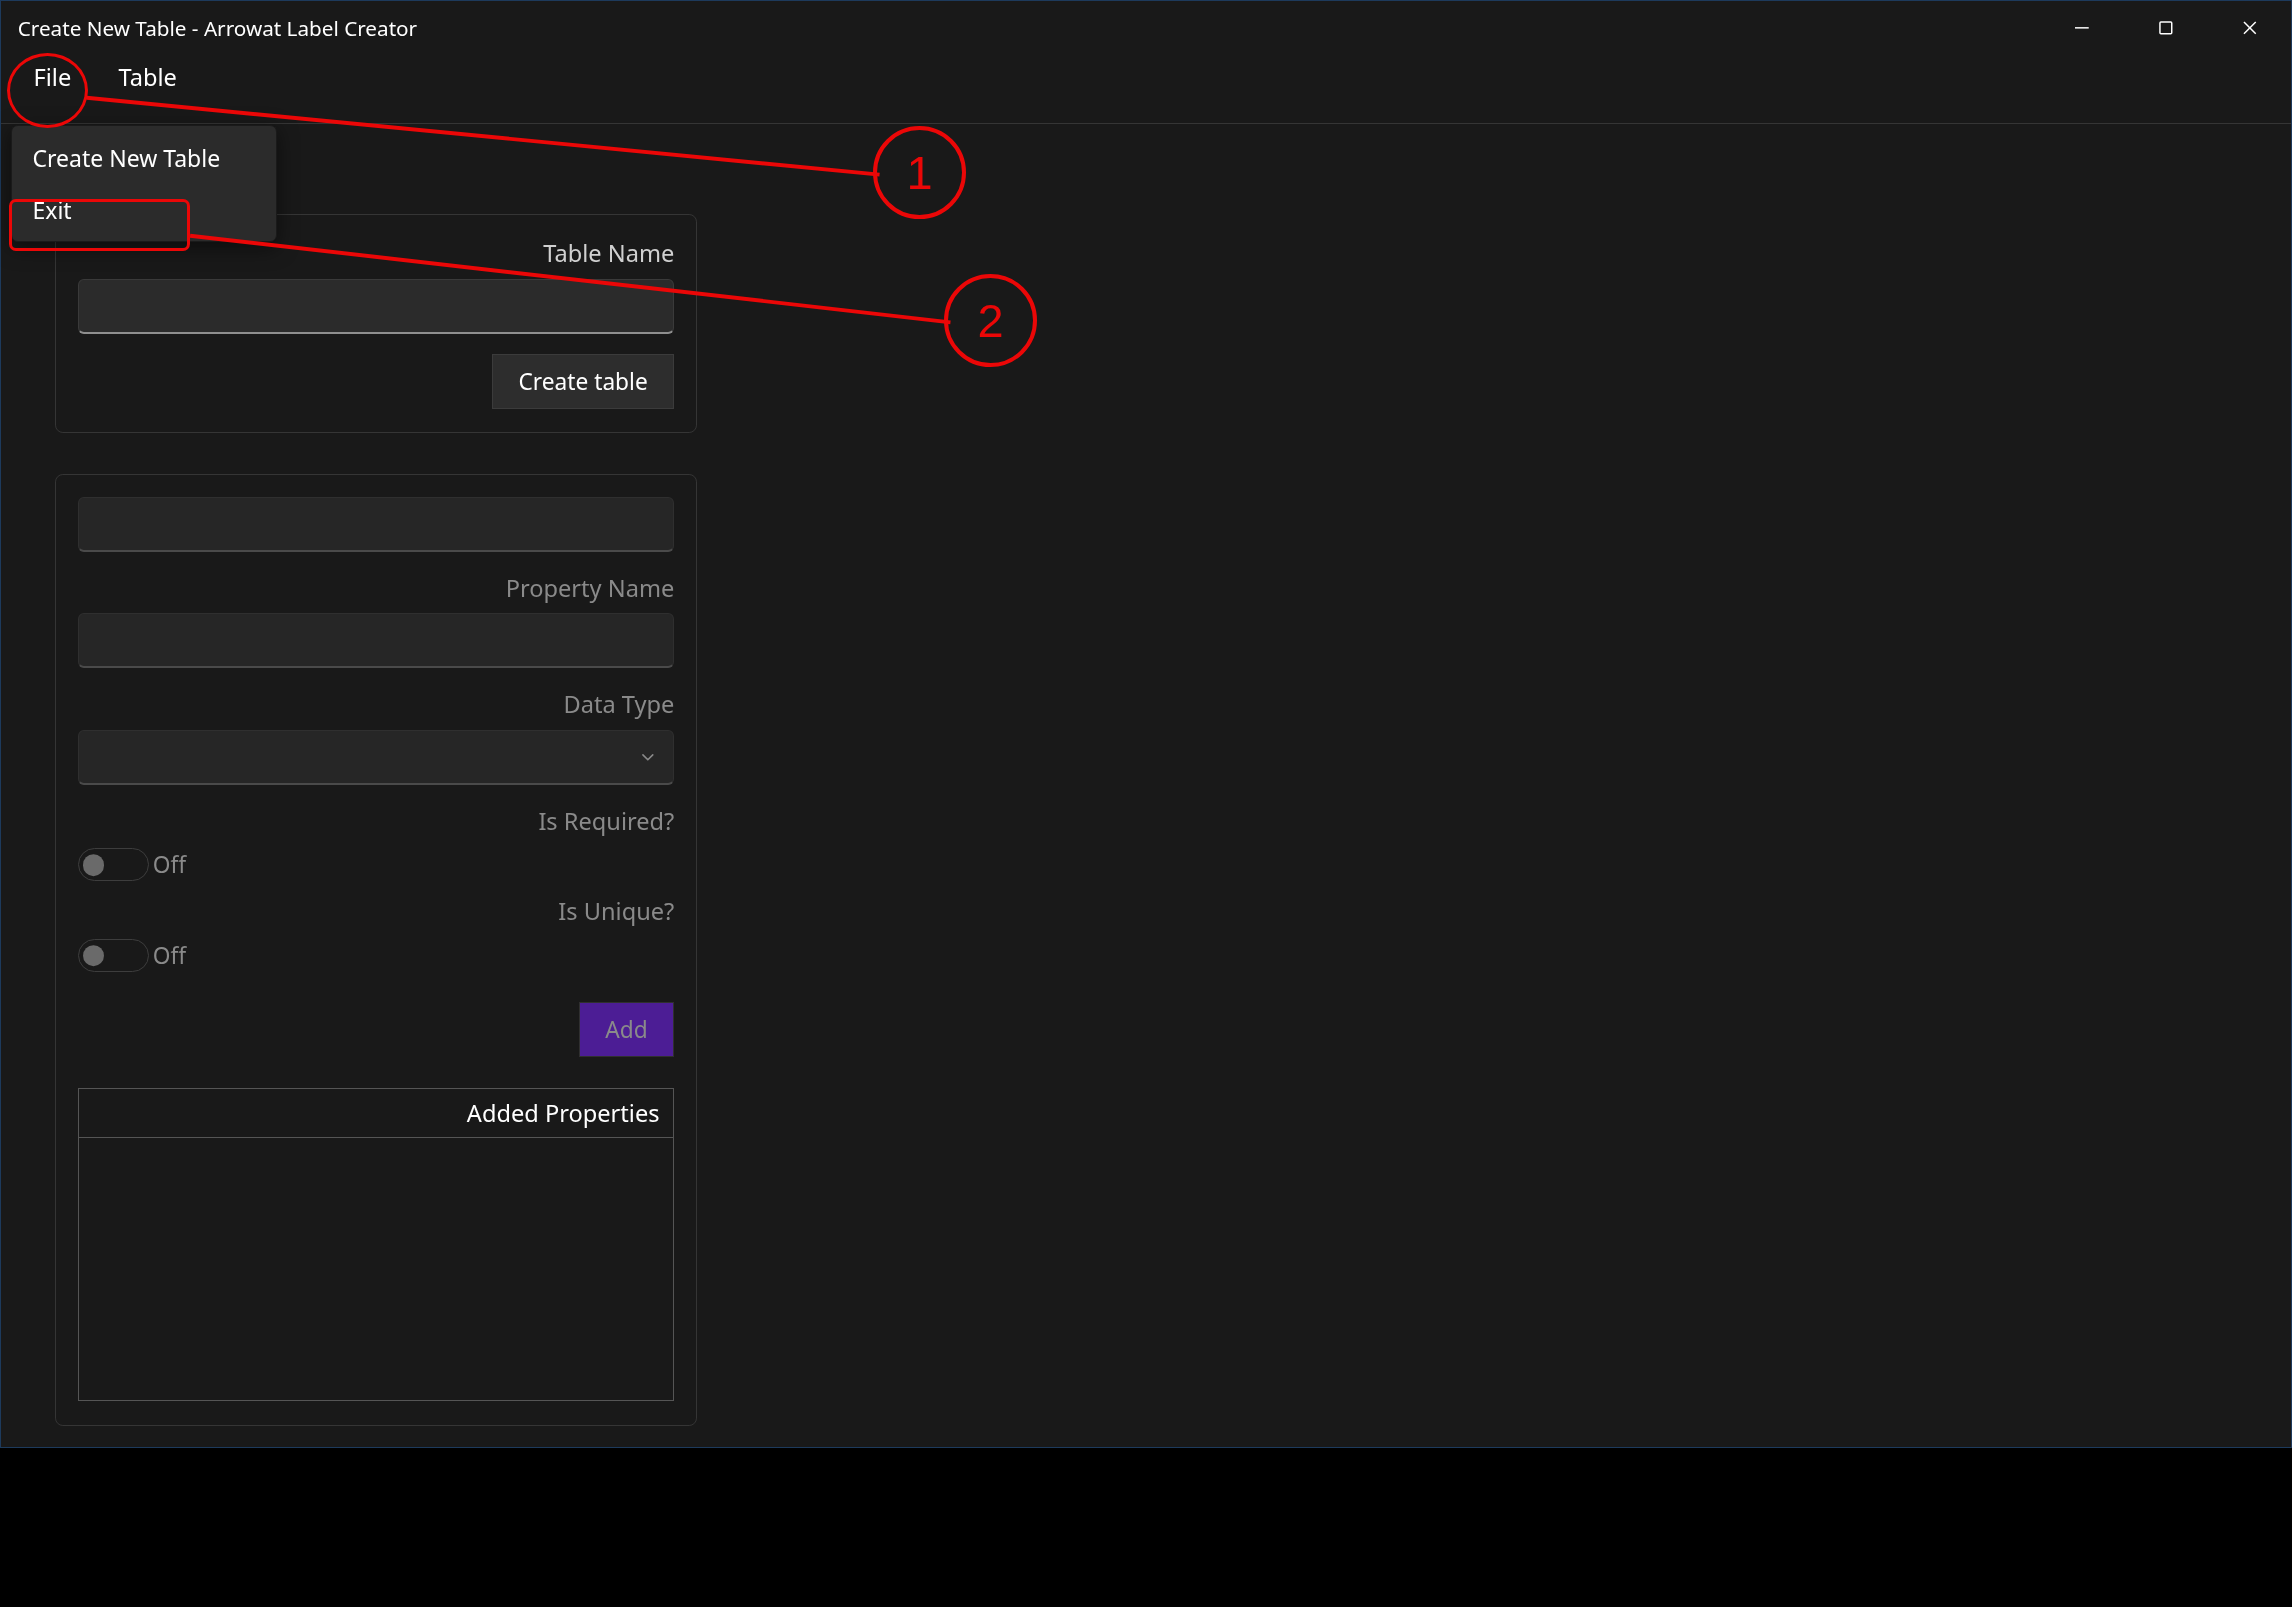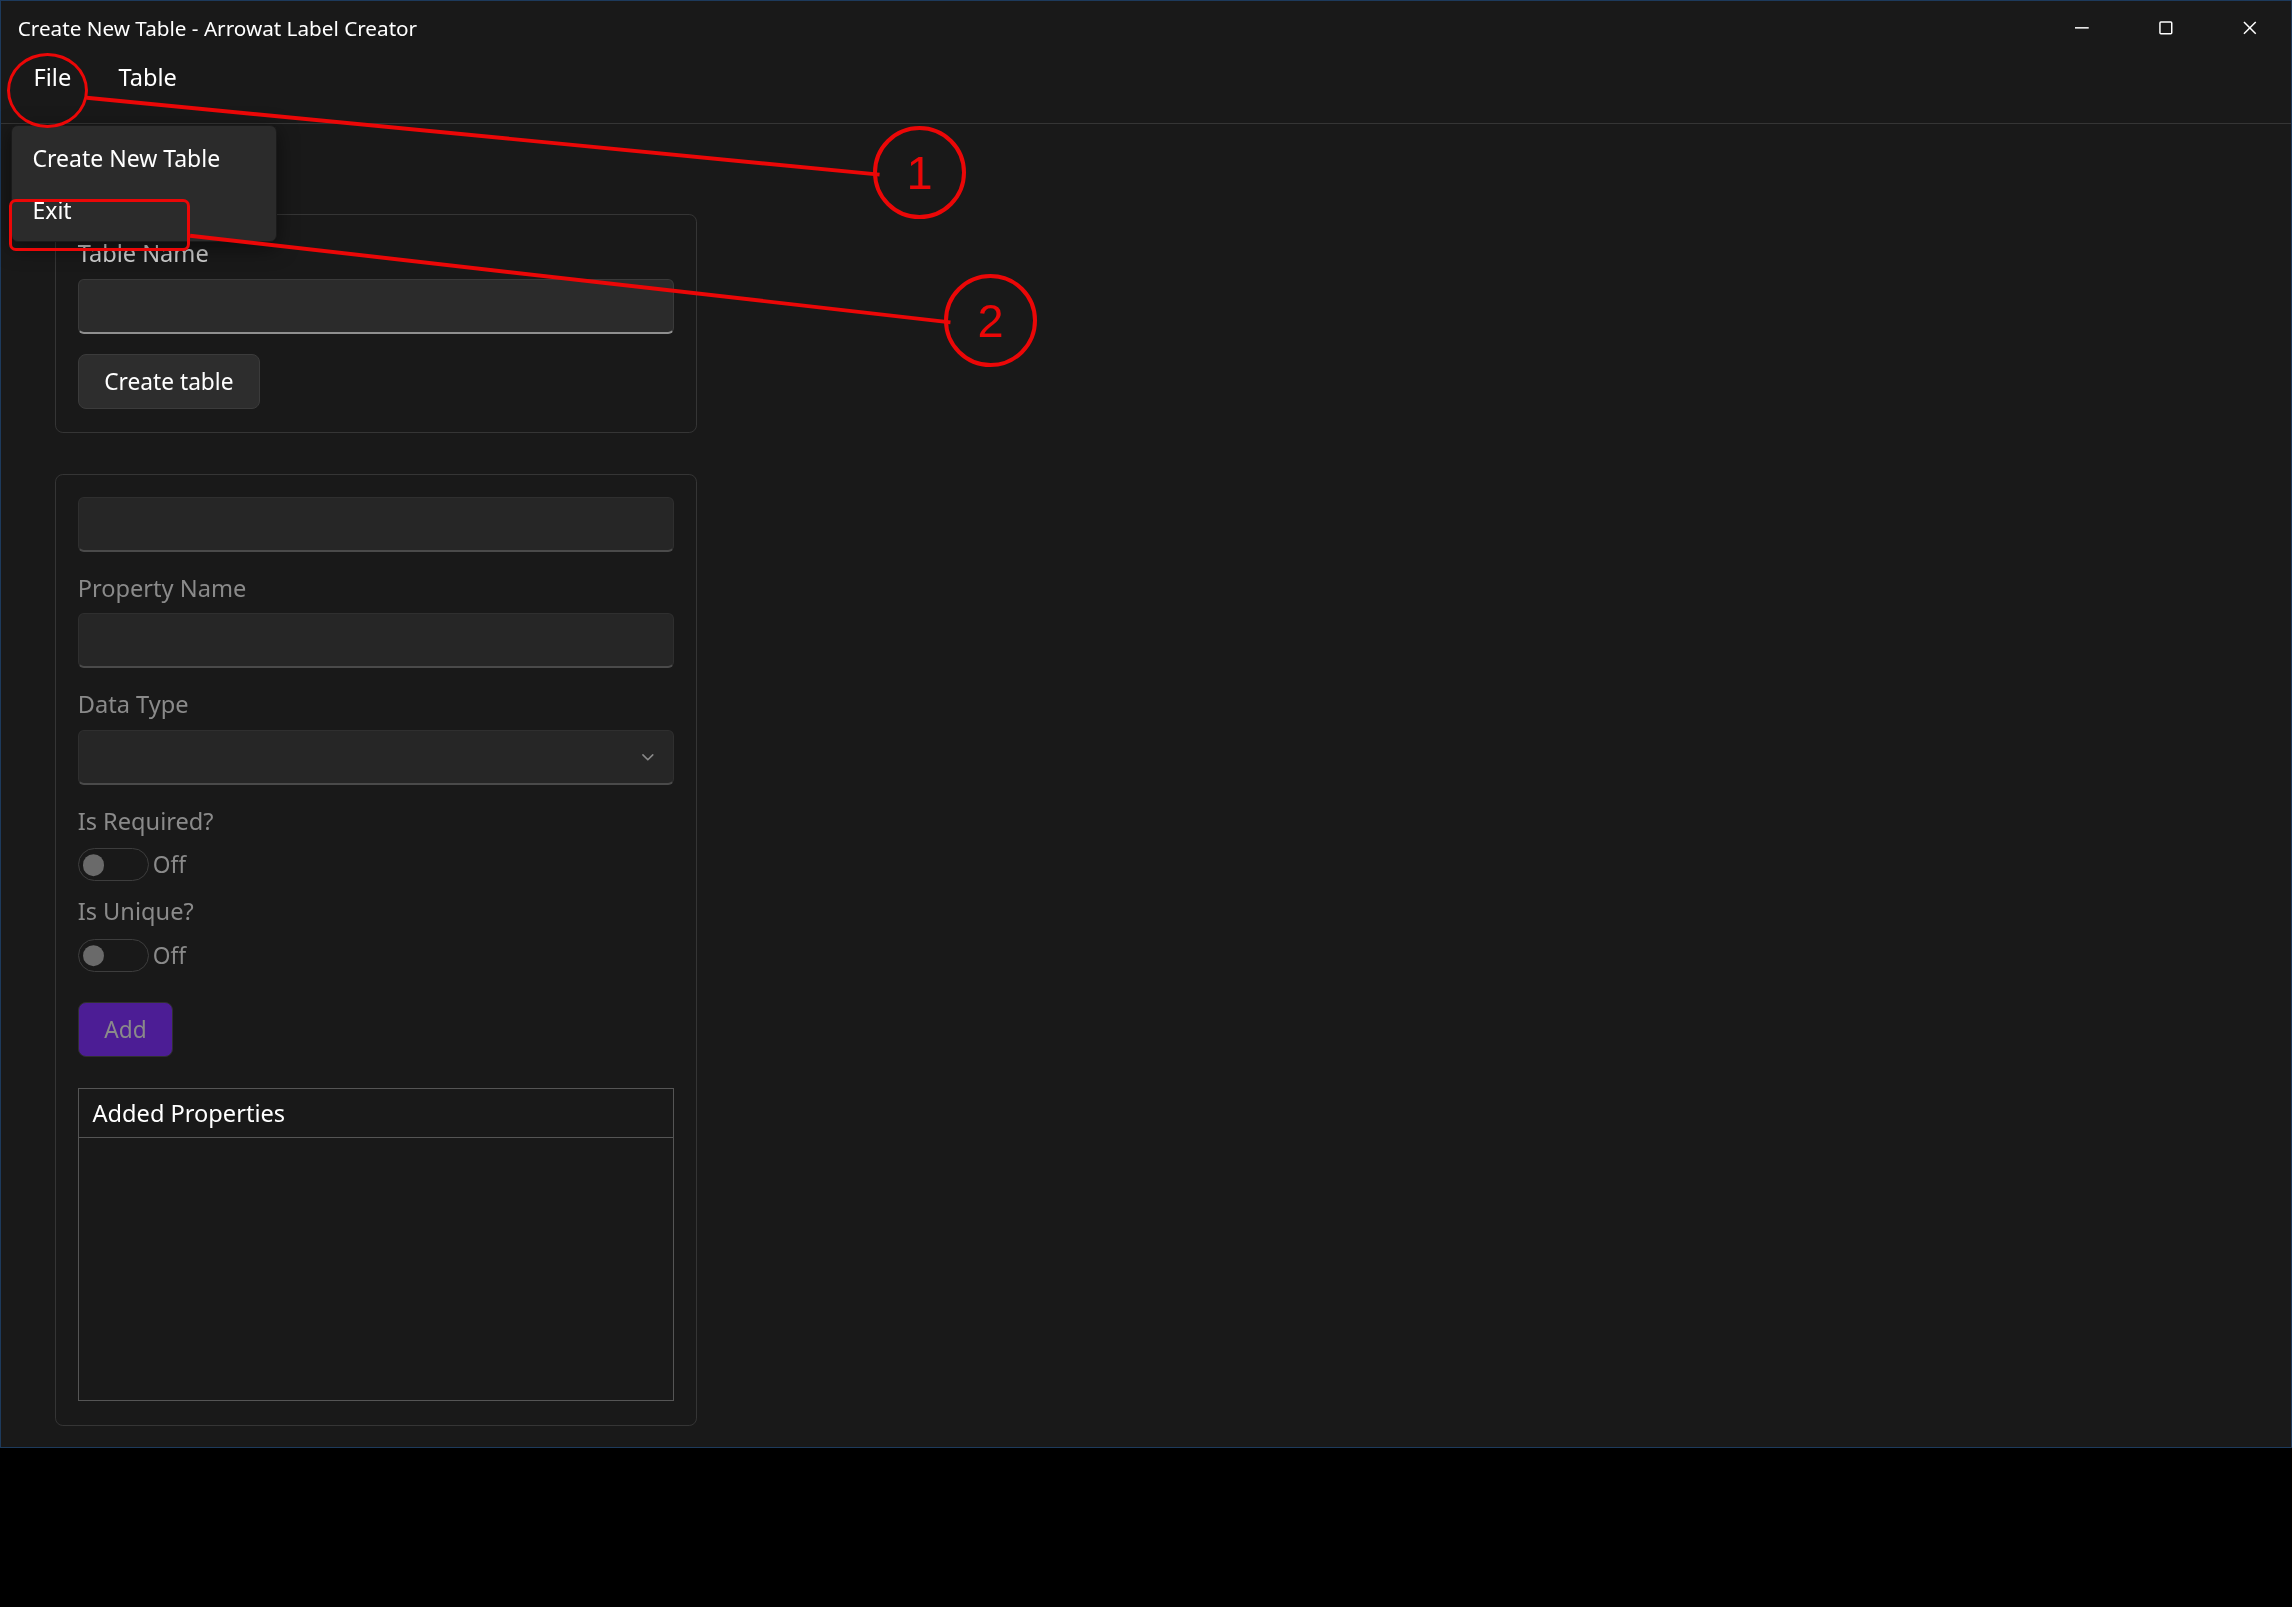--- a/index.html
+++ b/index.html
@@ -96,20 +96,21 @@
       margin: 0 0 23.6px 0;
       color: var(--text-primary);
     }
 
     .panel {
       border: 1px solid var(--border-subtle);
       border-radius: 7.9px;
       padding: 21.7px 21.7px 23.6px 21.7px;
       width: 642px;
       margin-bottom: 41px;
+      text-align: right;
     }
     .panel.dim .label,
     .panel.dim .toggle-label { color: var(--text-faint); }
     .label {
       font-size: 23.6px;
       color: var(--text-dim);
       margin-bottom: 9.9px;
     }
     .field-row { margin-bottom: 19.7px; }
 
@@ -129,21 +130,21 @@
     }
 
     .btn {
       display: inline-flex;
       align-items: center;
       justify-content: center;
       height: 55px;
       padding: 0 25.6px;
       background: var(--bg-btn);
       border: 1px solid #3b3b3b;
-      border-radius: 8px;
+      border-radius: 0;
       font-size: 22.7px;
       color: var(--text-primary);
     }
     .btn.dim {
       background: #4c1d95;
       border: 1px solid #303030;
       color: var(--text-faint);
     }
 
     

